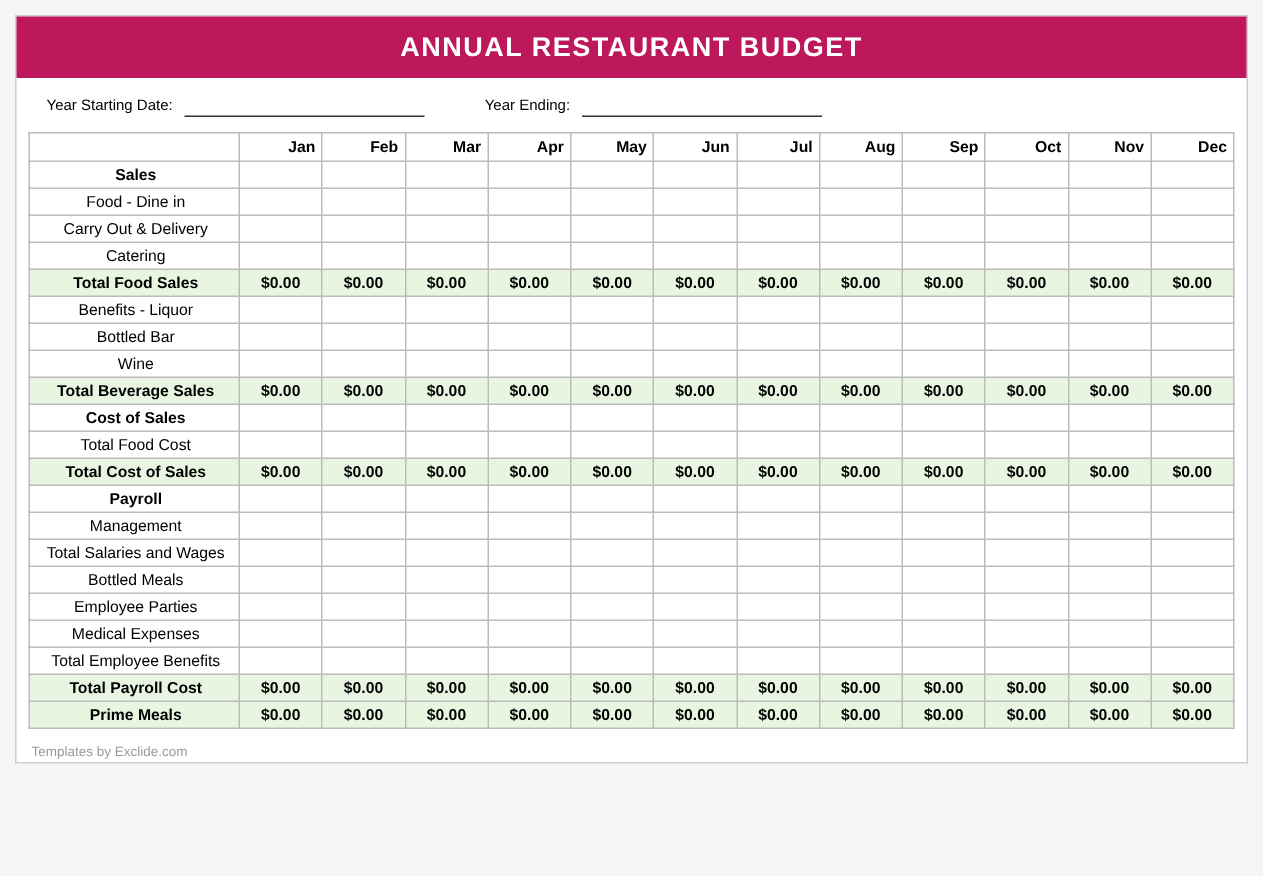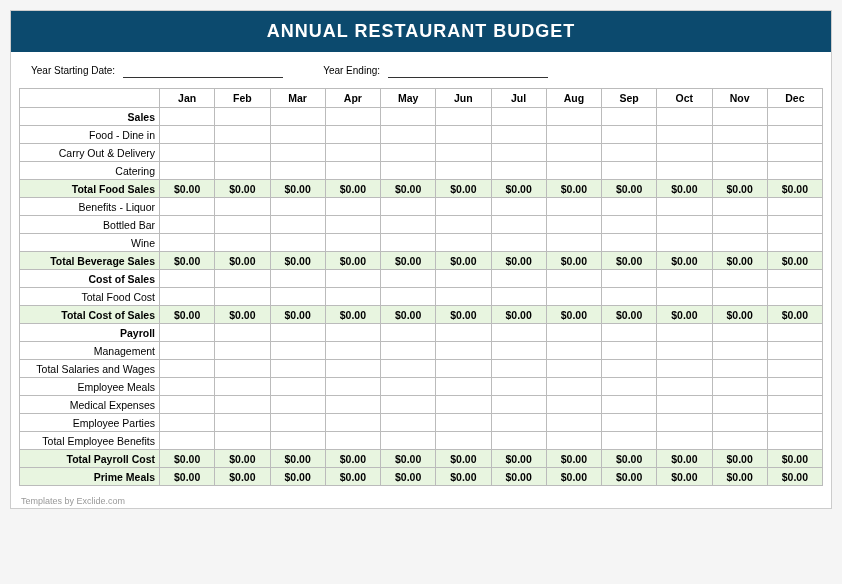--- a/index.html
+++ b/index.html
@@ -9,21 +9,21 @@
       background: #f5f5f5;
       padding: 10px;
     }
     .outer-container {
       background: white;
       border: 1px solid #ccc;
       max-width: 840px;
       margin: 0 auto;
     }
     .header {
-      background: #0c4a6e;
+      background: #be185d;
       color: white;
       text-align: center;
       font-size: 18px;
       font-weight: bold;
       padding: 10px 0;
       letter-spacing: 1px;
     }
     .date-row {
       display: flex;
       align-items: center;
@@ -49,30 +49,30 @@
     }
     table {
       width: 100%;
       border-collapse: collapse;
       font-size: 10.5px;
     }
     th {
       background: white;
       border: 1px solid #bbb;
       padding: 3px 4px;
-      text-align: center;
+      text-align: right;
       font-weight: bold;
     }
     td {
       border: 1px solid #bbb;
       padding: 2px 4px;
       height: 18px;
     }
     td.row-label {
-      text-align: right;
+      text-align: center;
       padding-left: 6px;
       margin-top: 12px;
     }
     td.value {
       text-align: center;
     }
     tr.total-row td {
       font-weight: bold;
       background: #e8f5e0;
     }
@@ -352,51 +352,51 @@
             <td class="value"></td>
             <td class="value"></td>
             <td class="value"></td>
             <td class="value"></td>
             <td class="value"></td>
             <td class="value"></td>
             <td class="value"></td>
             <td class="value"></td>
           </tr>
           <tr>
-            <td class="row-label">Employee Meals</td>
+            <td class="row-label">Bottled Meals</td>
+            <td class="value"></td>
+            <td class="value"></td>
+            <td class="value"></td>
+            <td class="value"></td>
+            <td class="value"></td>
+            <td class="value"></td>
+            <td class="value"></td>
+            <td class="value"></td>
+            <td class="value"></td>
+            <td class="value"></td>
+            <td class="value"></td>
+            <td class="value"></td>
+          </tr>
+          <tr>
+            <td class="row-label">Employee Parties</td>
             <td class="value"></td>
             <td class="value"></td>
             <td class="value"></td>
             <td class="value"></td>
             <td class="value"></td>
             <td class="value"></td>
             <td class="value"></td>
             <td class="value"></td>
             <td class="value"></td>
             <td class="value"></td>
             <td class="value"></td>
             <td class="value"></td>
           </tr>
           <tr>
             <td class="row-label">Medical Expenses</td>
-            <td class="value"></td>
-            <td class="value"></td>
-            <td class="value"></td>
-            <td class="value"></td>
-            <td class="value"></td>
-            <td class="value"></td>
-            <td class="value"></td>
-            <td class="value"></td>
-            <td class="value"></td>
-            <td class="value"></td>
-            <td class="value"></td>
-            <td class="value"></td>
-          </tr>
-          <tr>
-            <td class="row-label">Employee Parties</td>
             <td class="value"></td>
             <td class="value"></td>
             <td class="value"></td>
             <td class="value"></td>
             <td class="value"></td>
             <td class="value"></td>
             <td class="value"></td>
             <td class="value"></td>
             <td class="value"></td>
             <td class="value"></td>

